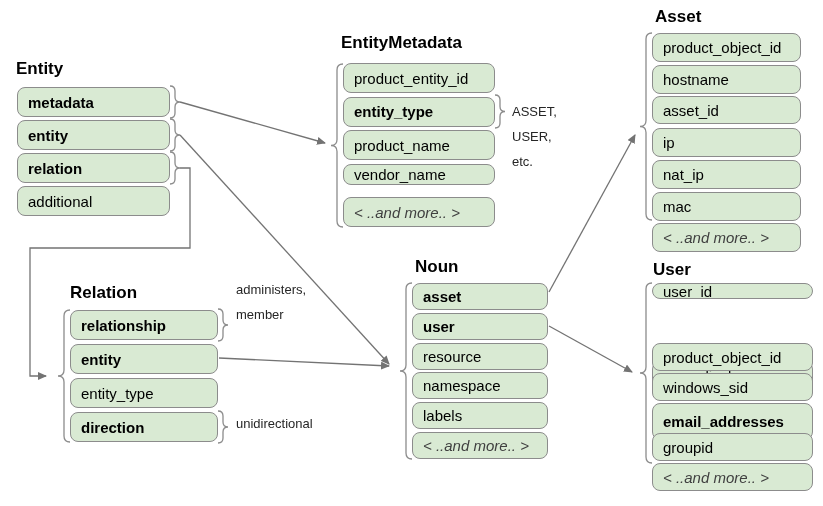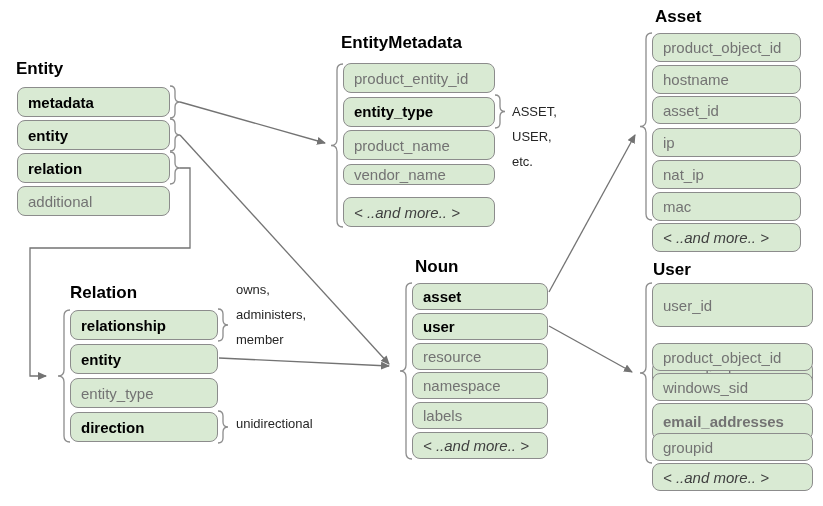--- a/index.html
+++ b/index.html
@@ -8,21 +8,21 @@
     font-family:"Liberation Sans",sans-serif;
   }
   svg.connectors{position:absolute;left:0;top:0;pointer-events:none;}
   .tbl-title{
     position:absolute;font-size:17px;font-weight:bold;color:#000;white-space:nowrap;
   }
   .frow{
     position:absolute;box-sizing:border-box;
     background:#d9ead3;border:1.5px solid #8c8c8c;border-radius:8px;
     display:flex;align-items:center;padding-left:10px;
-    font-size:15px;color:#737373;white-space:nowrap;overflow:hidden;
+    font-size:15px;color:#000000;white-space:nowrap;overflow:hidden;
   }
   .frow.b{font-weight:bold;color:#000;}
   .frow.i{font-style:italic;color:#404040;}
   .ann{position:absolute;font-size:13px;color:#262626;}
   .ann div{white-space:nowrap;}
 </style>
 </head>
 <body>
 
 <div class="stage">
@@ -76,36 +76,35 @@
       <div class="frow" style="left: 70px; top: 378px; width: 148px; height: 30px;">entity_type</div>
       <div class="frow b" style="left: 70px; top: 412px; width: 148px; height: 30px;">direction</div>
       <div class="tbl-title" style="left: 415px; top: 257px;">Noun</div>
       <div class="frow b" style="left: 412px; top: 283px; width: 136px; height: 27px;">asset</div>
       <div class="frow b" style="left: 412px; top: 312.8px; width: 136px; height: 27px;">user</div>
       <div class="frow" style="left: 412px; top: 342.6px; width: 136px; height: 27px;">resource</div>
       <div class="frow" style="left: 412px; top: 372.4px; width: 136px; height: 27px;">namespace</div>
       <div class="frow" style="left: 412px; top: 402.2px; width: 136px; height: 27px;">labels</div>
       <div class="frow i" style="left: 412px; top: 432px; width: 136px; height: 27px;">&lt; ..and more.. &gt;</div>
       <div class="tbl-title" style="left: 653px; top: 260px;">User</div>
-      <div class="frow" style="left: 652px; top: 283px; width: 161px; height: 44px;">user_id</div>
+      <div class="frow" style="left: 652px; top: 283px; width: 161px; height: 16px;">user_id</div>
       <div class="frow" style="left: 652px; top: 313px; width: 161px; height: 28px; margin-top: 48px;">user_display_name</div>
       <div class="frow" style="left: 652px; top: 343px; width: 161px; height: 28px;">product_object_id</div>
       <div class="frow" style="left: 652px; top: 373px; width: 161px; height: 28px;">windows_sid</div>
       <div class="frow" style="left: 652px; top: 403px; width: 161px; height: 37px; font-weight: bold;">email_addresses</div>
       <div class="frow" style="left: 652px; top: 433px; width: 161px; height: 28px;">groupid</div>
       <div class="frow i" style="left: 652px; top: 463px; width: 161px; height: 28px;">&lt; ..and more.. &gt;</div>
     </div>
   <div id="annotations">
       <div class="ann" style="left: 512px; top: 99px; line-height: 25px;">
         <div>ASSET,</div>
         <div>USER,</div>
         <div>etc.</div>
       </div>
       <div class="ann" style="left: 236px; top: 277px; line-height: 25px;">
-        <div>owns,</div>
         <div>administers,</div>
         <div>member</div>
       </div>
       <div class="ann" style="left: 236px; top: 413px; line-height: 22px;">
         <div>unidirectional</div>
       </div>
     </div>
 </div>
 
 </body></html>

